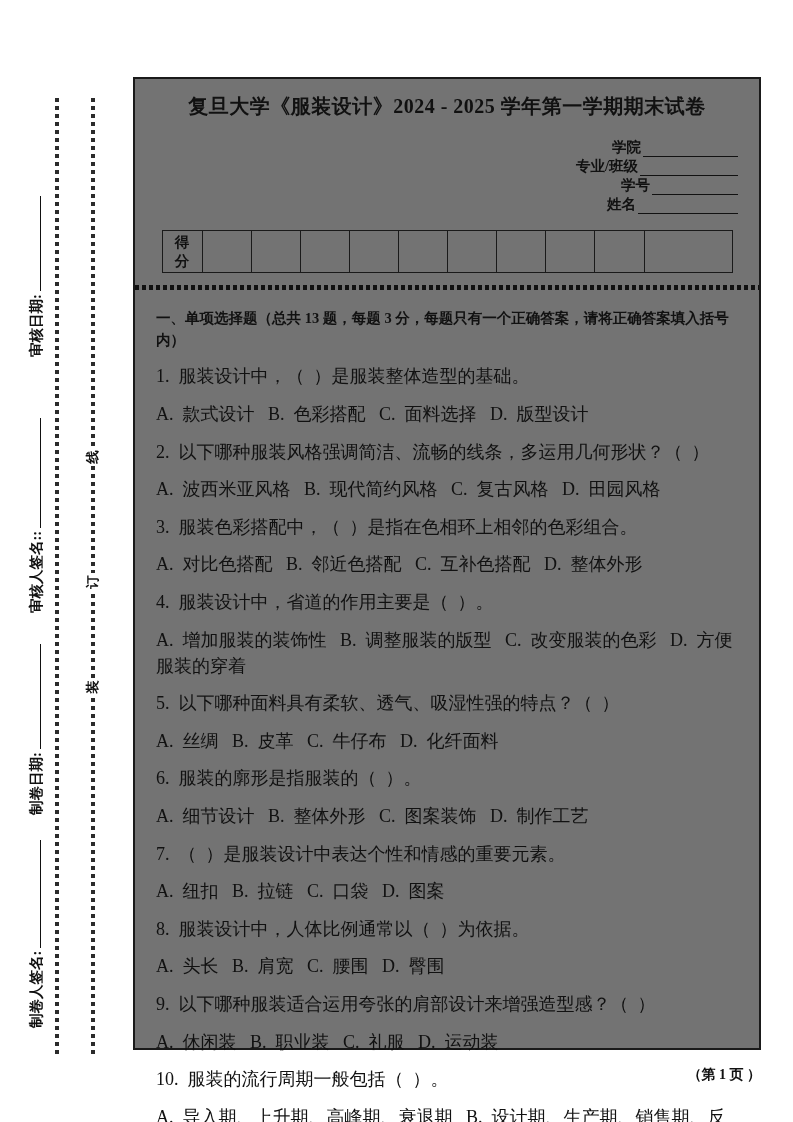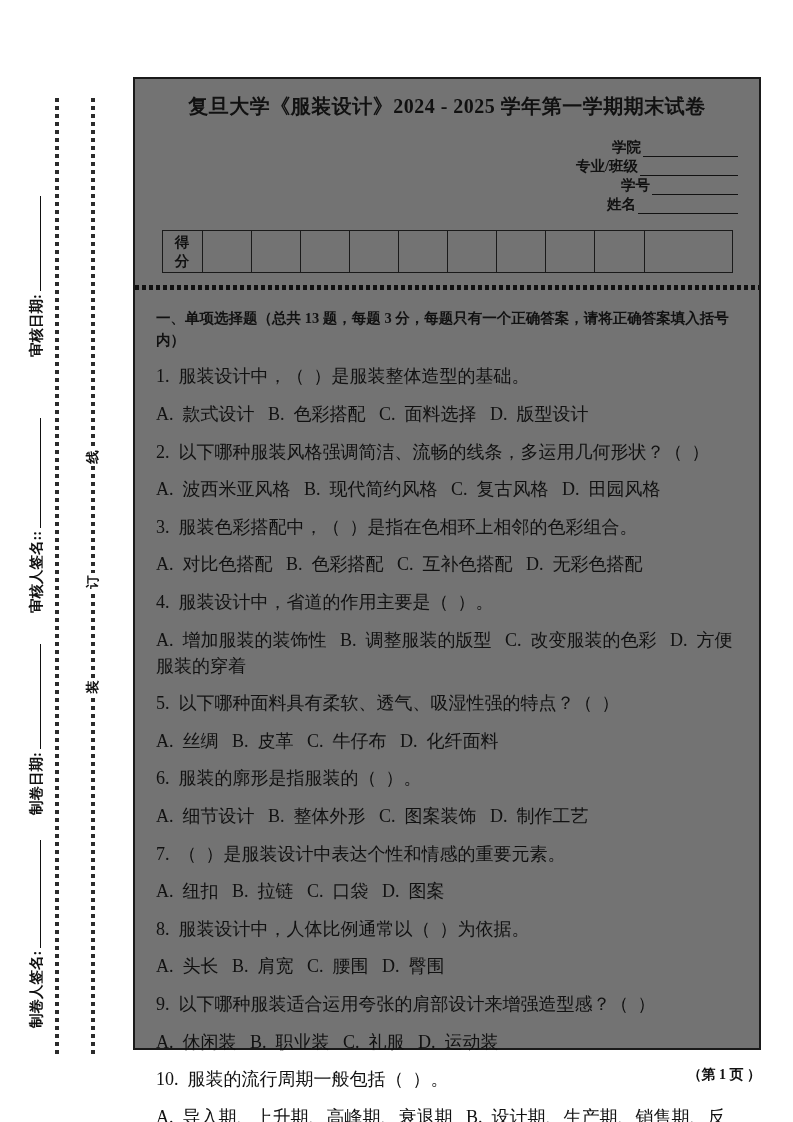--- a/index.html
+++ b/index.html
@@ -146,21 +146,21 @@
     <div class="dotted-sep"></div>
 
     <div class="section-heading">一、单项选择题（总共 13 题，每题 3 分，每题只有一个正确答案，请将正确答案填入括号内）</div>
 
     <div class="questions">
       <p>1.  服装设计中，（  ）是服装整体造型的基础。</p>
       <p>A.  款式设计   B.  色彩搭配   C.  面料选择   D.  版型设计</p>
       <p>2.  以下哪种服装风格强调简洁、流畅的线条，多运用几何形状？（  ）</p>
       <p>A.  波西米亚风格   B.  现代简约风格   C.  复古风格   D.  田园风格</p>
       <p>3.  服装色彩搭配中，（  ）是指在色相环上相邻的色彩组合。</p>
-      <p>A.  对比色搭配   B.  色彩搭配   C.  互补色搭配   D.  无彩色搭配</p>
+      <p>A.  对比色搭配   B.  邻近色搭配   C.  互补色搭配   D.  整体外形</p>
       <p>4.  服装设计中，省道的作用主要是（  ）。</p>
       <p>A.  增加服装的装饰性   B.  调整服装的版型   C.  改变服装的色彩   D.  方便服装的穿着</p>
       <p>5.  以下哪种面料具有柔软、透气、吸湿性强的特点？（  ）</p>
       <p>A.  丝绸   B.  皮革   C.  牛仔布   D.  化纤面料</p>
       <p>6.  服装的廓形是指服装的（  ）。</p>
       <p>A.  细节设计   B.  整体外形   C.  图案装饰   D.  制作工艺</p>
       <p>7.  （  ）是服装设计中表达个性和情感的重要元素。</p>
       <p>A.  纽扣   B.  拉链   C.  口袋   D.  图案</p>
       <p>8.  服装设计中，人体比例通常以（  ）为依据。</p>
       <p>A.  头长   B.  肩宽   C.  腰围   D.  臀围</p>

